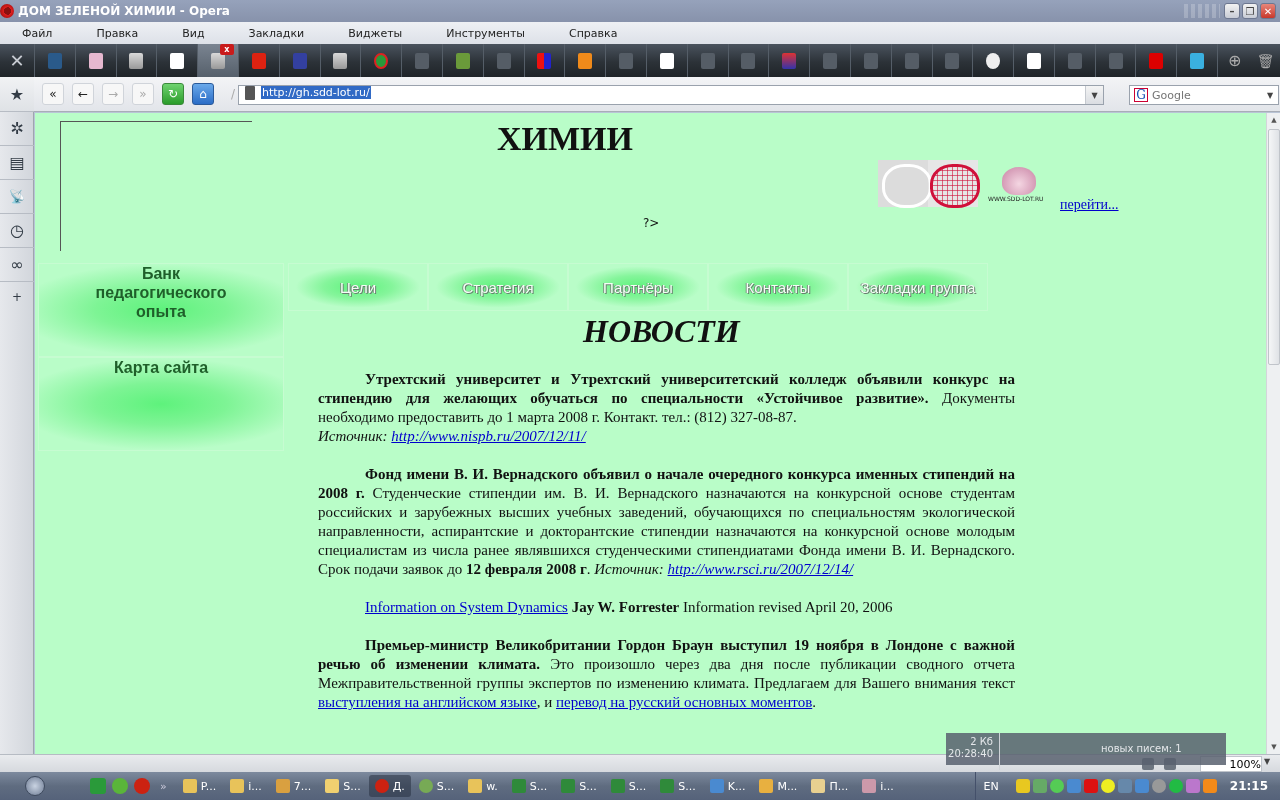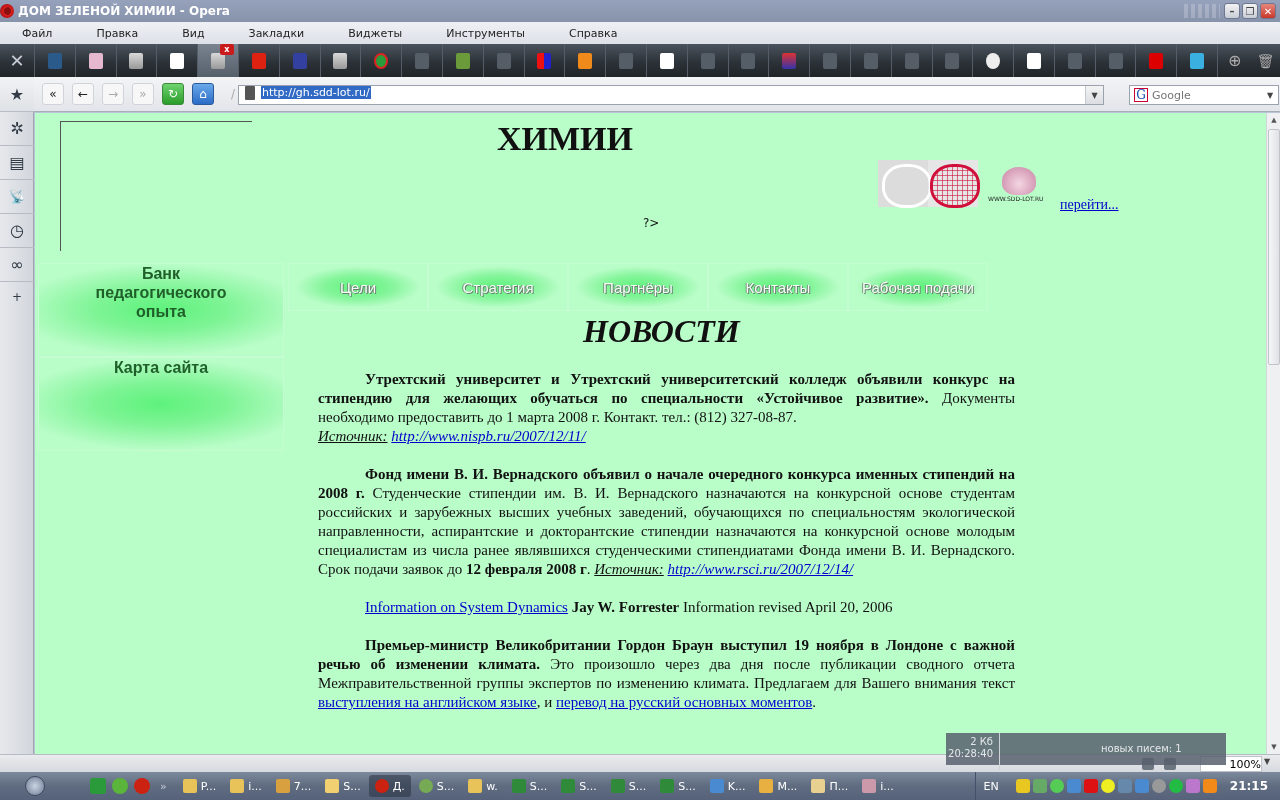--- a/index.html
+++ b/index.html
@@ -70,21 +70,21 @@
 
   .leftmenu { position:absolute; left:3px; top:150px; width:246px; }
   .lm-btn { width:246px; height:94px; display:flex; align-items:flex-start; justify-content:center; text-align:center; font: bold 16px "Liberation Sans", sans-serif; color:#1f5f2a; line-height:19px; background: radial-gradient(ellipse 60% 50% at 50% 50%, #5ef27c 0%, #7ef495 45%, #b9fdc8 100%); border:1px solid #c6fcd1; }
   .topmenu { position:absolute; left:253px; top:150px; display:flex; }
   .tm-btn { width:140px; height:48px; display:flex; align-items:center; justify-content:center; font: 15px "Liberation Sans", sans-serif; color:#f4fff6; text-shadow: 1px 1px 0 #6a7d70, -1px 0 0 #7b8f80; background: radial-gradient(ellipse 45% 45% at 50% 50%, #5ef27c 0%, #85f59b 55%, #b9fdc8 100%); border:1px solid #c6fcd1; }
 
   .news-title { position:absolute; left:548px; top:200px; font: italic bold 32px "Liberation Serif", serif; }
   .news { position:absolute; left:283px; top:257px; width:697px; font: 15px "Liberation Serif", serif; line-height:19px; text-align:justify; }
   .news p { margin-bottom:19px; text-indent:47px; }
   .news a { color:#0000cc; text-decoration:underline; }
-  .news .src { font-style:italic;text-decoration:underline; }
+  .news .src { font-style:italic; }
 
   
   .status-pop { position:absolute; left:946px; top:733px; width:280px; height:32px; background:rgba(88,96,110,.85); color:#e4e7ea; font: 10px "DejaVu Sans", sans-serif; }
   .status-pop .left { position:absolute; left:0; top:0; width:54px; height:37px; border-right:1px solid #cfd3d8; text-align:right; padding:3px 6px 0 0; line-height:12px; }
   .status-pop .mail { position:absolute; left:155px; top:10px; }
 
   .statusbar { position:absolute; left:0; top:754px; width:1280px; height:18px; background: linear-gradient(#e9ebee,#d6d9de); border-top:1px solid #b6bbc3; }
   .statusbar .zoom { position:absolute; left:1200px; top:1px; width:62px; height:16px; background:#fff; border:1px solid #bfc4cb; font: 11px "DejaVu Sans", sans-serif; display:flex; align-items:center; padding-left:20px;justify-content:flex-end; }
   .statusbar .zdrop { position:absolute; left:1264px; top:2px; font-size:8px; color:#444; }
   .statusbar .sico { position:absolute; top:3px; width:12px; height:12px; background:#6d7580; border-radius:2px; }
@@ -303,21 +303,21 @@
     <div class="lm-btn">
         <span>Карта сайта</span>
       </div>
   </div>
 
   <div class="topmenu">
     <div class="tm-btn">Цели</div>
     <div class="tm-btn">Стратегия</div>
     <div class="tm-btn">Партнёры</div>
     <div class="tm-btn">Контакты</div>
-    <div class="tm-btn">Рабочая подачи</div>
+    <div class="tm-btn">Закладки группа</div>
   </div>
 
   <div class="news-title">НОВОСТИ</div>
 
   <div class="news">
     <p>
       <b>Утрехтский университет и Утрехтский университетский колледж объявили конкурс на стипендию для желающих обучаться по специальности «Устойчивое развитие».</b><span> Документы необходимо предоставить до 1 марта 2008 г. Контакт. тел.: (812) 327-08-87.</span><br>
       <span class="src">Источник:</span>
       <a class="src">http://www.nispb.ru/2007/12/11/</a>
     </p>

